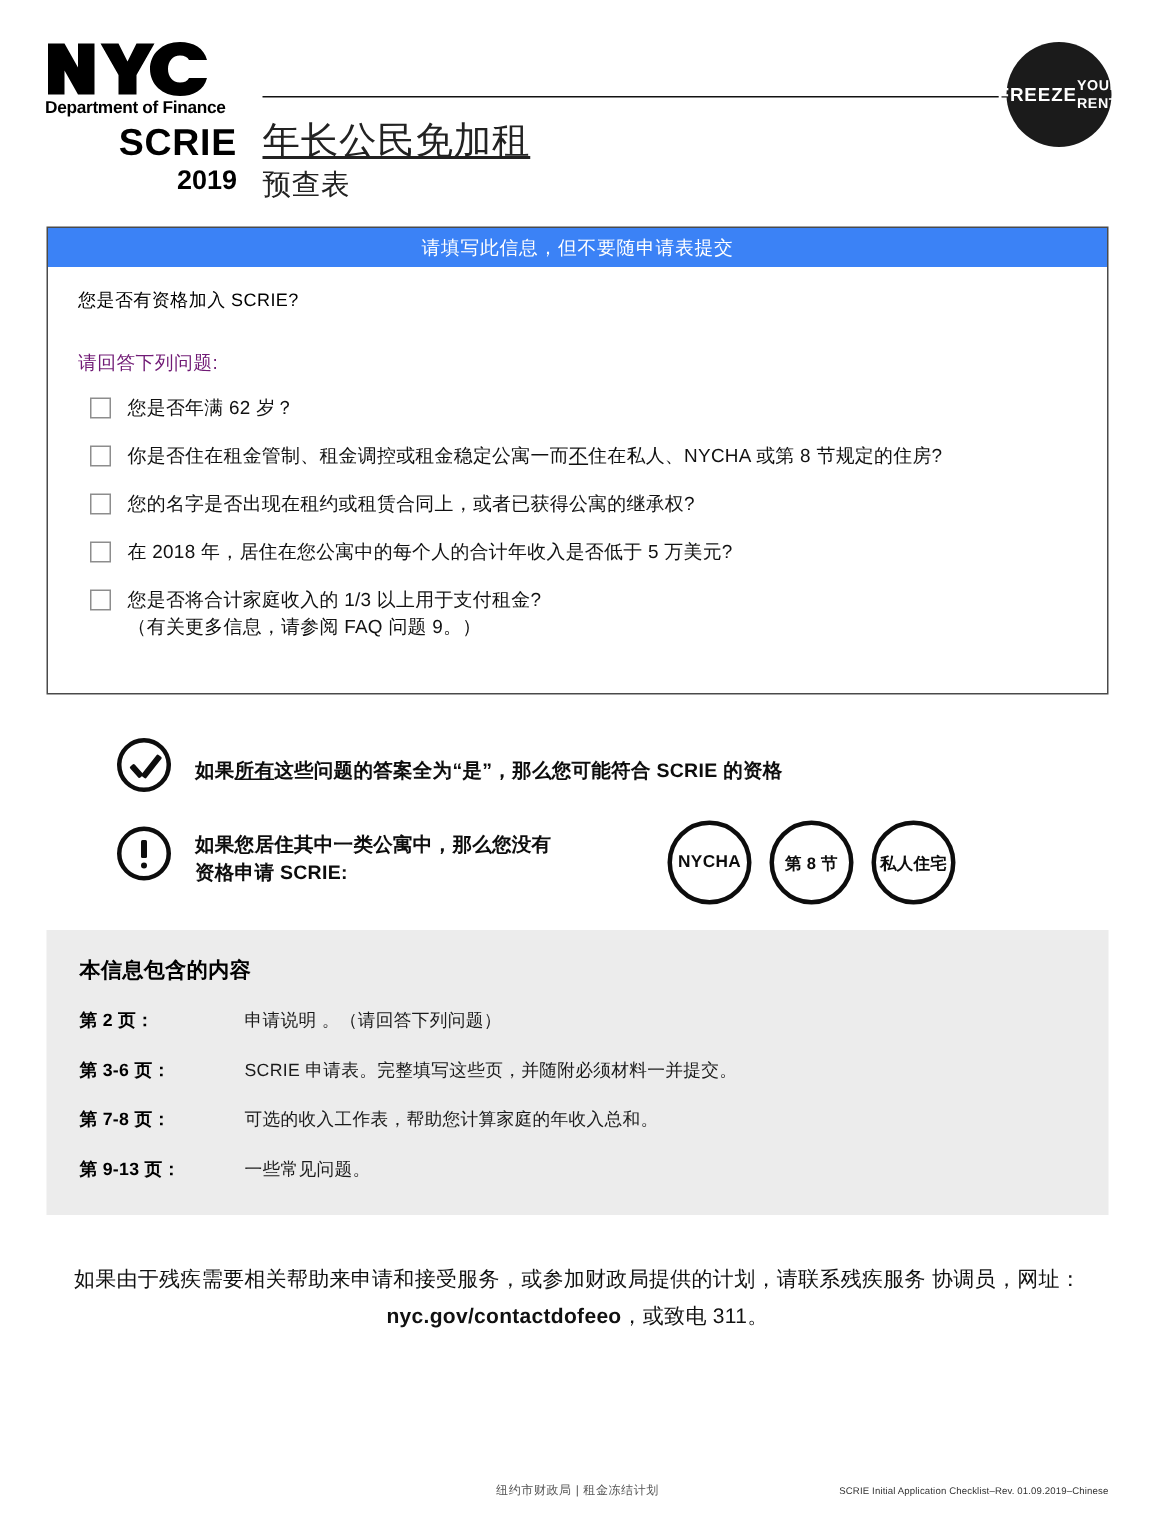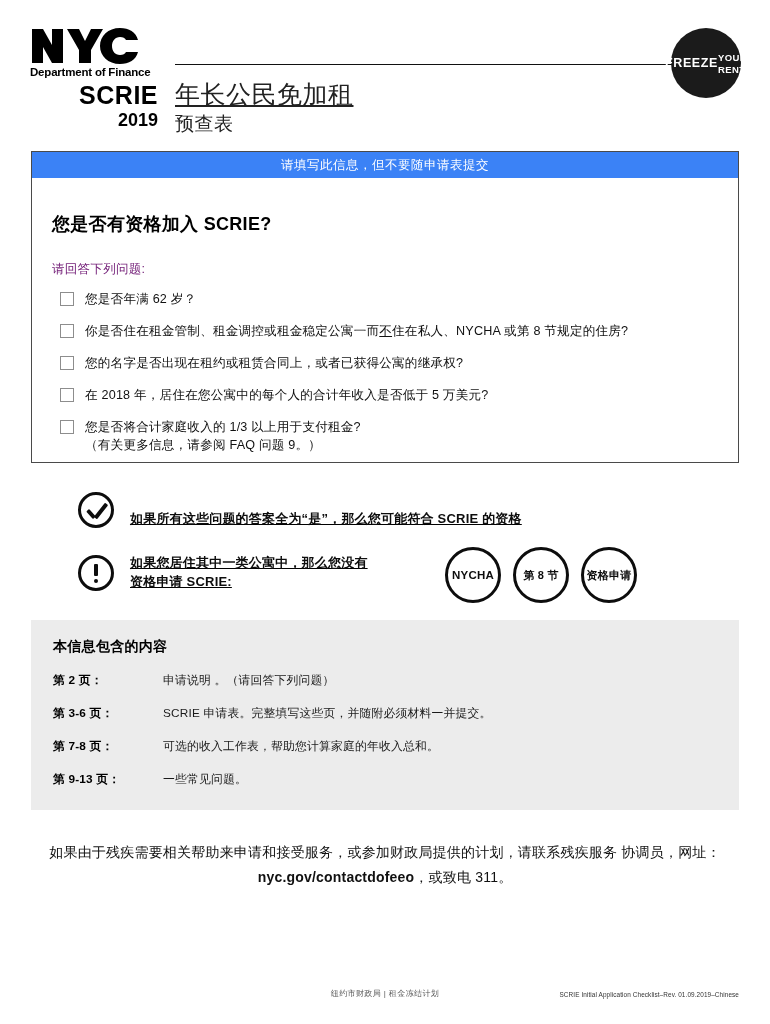--- a/index.html
+++ b/index.html
@@ -145,24 +145,24 @@
     display: flex;
     align-items: center;
     justify-content: center;
     font-size: 12.5px;
     letter-spacing: 0.5px;
   }
   .qbox-body {
     padding: 14px 20px 0 20px;
   }
   .qbox-title {
-    font-size: 18px;
-    font-weight: bold;
+    font-size: 12px;
+    font-weight: normal;
     letter-spacing: 0.3px;
-    margin: 20px 0 0 0;
+    margin: 0 0 0 0;
   }
   .qbox-sub {
     font-size: 12.5px;
     color: #701a75;
     margin-top: 25px;
     letter-spacing: 0.3px;
   }
   .q-list {
     margin-top: 13px;
   }
@@ -197,22 +197,21 @@
   .elig {
     position: absolute;
     left: 0;
     top: 492px;
     width: 770px;
     height: 118px;
   }
   .elig-row {
     position: absolute;
     display: flex;
-    align-items: flex-end;
-    text-decoration: underline;
+    align-items: center;
   }
   .elig-row-1 { left: 78px; top: 0px; }
   .elig-row-2 { left: 78px; top: 54px; }
   .icon-circle {
     flex: 0 0 auto;
     width: 36px;
     height: 36px;
     border-radius: 50%;
     border: 3.2px solid #0d0d0d;
     box-sizing: border-box;
@@ -476,21 +475,21 @@
   </div>
 
   <div class="badge-row">
     <div class="oval-badge latin">
       <span>NYCHA</span>
     </div>
     <div class="oval-badge">
       <span>第 8 节</span>
     </div>
     <div class="oval-badge">
-      <span>资格申请</span>
+      <span>私人住宅</span>
     </div>
   </div>
 
   <div class="contents">
     <div class="contents-title">本信息包含的内容</div>
 
     <div class="contents-row">
       <div class="contents-page">第 2 页：</div>
       <div class="contents-desc">申请说明 。（请回答下列问题）</div>
     </div>

